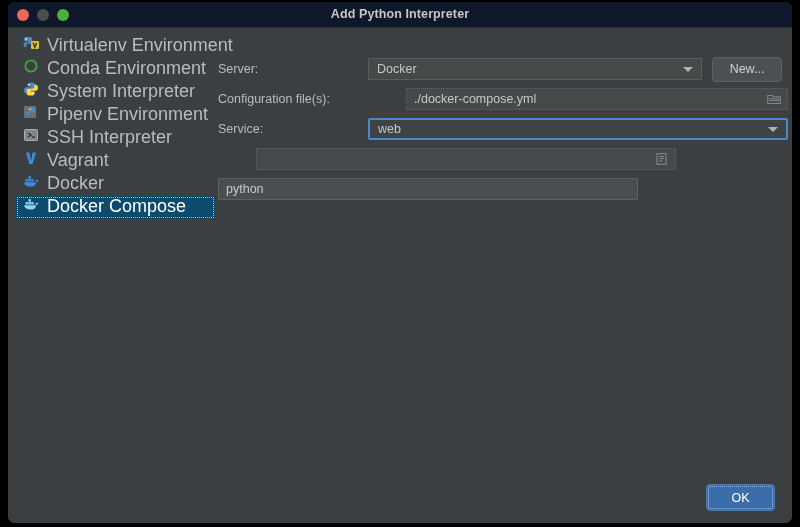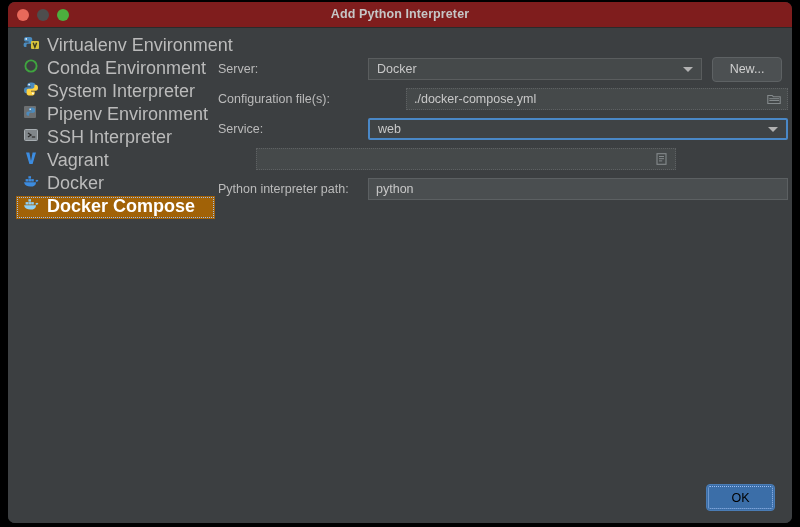--- a/index.html
+++ b/index.html
@@ -24,21 +24,21 @@
     background: #3c3f41;
     border-radius: 7px;
     box-shadow: 0 2px 10px rgba(0,0,0,0.6);
     overflow: hidden;
   }
 
   
   .titlebar {
     position: relative;
     height: 25px;
-    background: #7f1d1d;
+    background: #0f172a;
     border-bottom: 1px solid #2b2b2b;
   }
   .traffic {
     position: absolute;
     top: 7px;
     left: 9px;
     display: flex;
     gap: 8px;
   }
   .light {
@@ -82,25 +82,24 @@
   .side-item {
     position: relative;
     height: 23px;
     display: flex;
     padding-left: 7px;
     box-sizing: border-box;
     color: #bbbbbb;
     font-size: 18px;
   }
   .side-item.selected {
-    background: #a16207;
+    background: #0c4a6e;
     color: #ffffff;
     outline: 1px dotted #9dbdf0;
     outline-offset: -2px;
-    font-weight: bold;
   }
   .side-icon {
     width: 16px;
     height: 16px;
     margin-right: 8px;
     flex: 0 0 16px;
     position: relative;
   }
   .side-label { white-space: nowrap; }
 
@@ -222,21 +221,21 @@
     cursor: default;
   }
   .btn.cancel {
     background: #4c5052;
     border: 1px solid #5e6264;
     color: #cfcfcf;
   }
   .btn.ok {
     background: #3b6ea8;
     border: 1px solid #4a7cb5;
-    color: #000000;
+    color: #ffffff;
     outline: 1px dotted #9dbdf0;
     outline-offset: -3px;
   }
 </style>
 </head>
 <body>
 
 <div class="window">
 
   <div class="titlebar">
@@ -387,21 +386,20 @@
               <rect x="2" y="1.2" width="9" height="10.6" fill="none" stroke="#9aa0a3" stroke-width="1.1"></rect>
               <path d="M4 4 L9 4" stroke="#9aa0a3" stroke-width="1"></path>
               <path d="M4 6.2 L9 6.2" stroke="#9aa0a3" stroke-width="1"></path>
               <path d="M4 8.4 L7.2 8.4" stroke="#9aa0a3" stroke-width="1"></path>
             </svg>
           </span>
         </div>
       </div>
 
       <div class="row">
-        <div class="lbl">Python interpreter path:</div>
         <div class="field textfield input w-wide">
           <span>python</span>
         </div>
       </div>
 
     </div>
 
     <div class="footer">
       <div class="btn ok">OK</div>
     </div>

